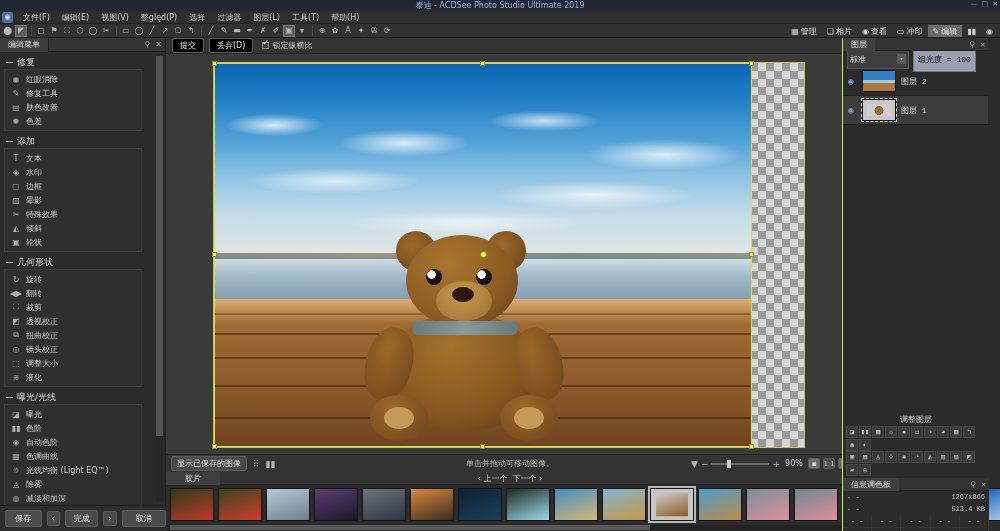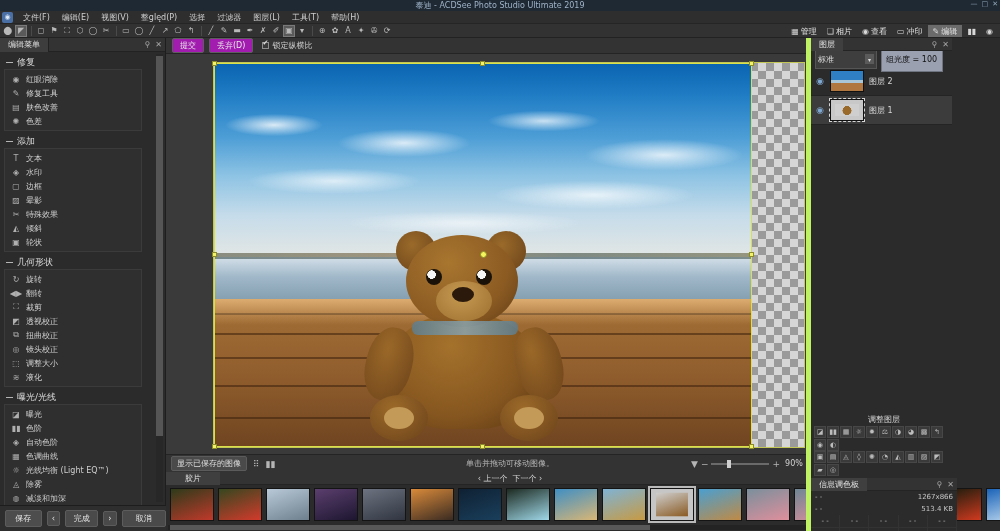--- a/index.html
+++ b/index.html
@@ -89,21 +89,21 @@
   }
   .btn.save { width:38px; background:#4d4d4d; }
   .btn.arrow { width:14px; }
   .btn.done { width:34px; }
   .btn.cancel { width:46px; }
 
   
   #canvasarea { position:absolute; left:166px; top:38px; width:688px; height:434px; background:#3a3a3a; }
   #canvastoolbar { position:absolute; left:0; top:0; width:688px; height:16px; background:#333;
      border-bottom:1px solid #242424; display:flex; align-items:center; gap:5px; padding-left:6px; }
-  .cbtn { background:#a21caf; border:1px solid #5e5e5e; color:#e6e6e6; font-size:8px; padding:1px 7px; border-radius:2px;}
+  .cbtn { background:#000000; border:1px solid #5e5e5e; color:#e6e6e6; font-size:8px; padding:1px 7px; border-radius:2px;}
   .chk { display:flex; align-items:center; gap:3px; font-size:8px; color:#cfcfcf; margin-left:4px;}
   .chkbox { width:7px; height:7px; border:1px solid #8f8f8f; background:#3a3a3a; position:relative; }
   .chkbox:after { content:"✔"; position:absolute; left:-1px; top:-4px; font-size:7px; color:#ddd; }
 
   #stage { position:absolute; left:0; top:16px; width:688px; height:400px; background:#3a3a3a; }
   #imgwrap { position:absolute; left:48px; top:9px; width:590px; height:384px; }
 
   
   #checker {
     position:absolute; left:0; top:0; width:590px; height:384px;
@@ -201,22 +201,22 @@
   #fsclose { position:absolute; right:4px; font-size:8px; color:#a8a8a8; }
   #fsthumbs { position:absolute; left:0; top:13px; width:688px; height:39px; display:flex; align-items:center; gap:4px; padding-left:4px;}
   .thumb { width:44px; height:33px; border:1px solid #141414; position:relative; overflow:hidden; flex:0 0 44px;}
   .thumb.sel { outline:2px solid #b9b9b9; background:#c6c6c6; }
   .thumb.sel .inner { transform:scale(.76); }
   .inner { position:absolute; left:0; top:0; width:100%; height:100%; }
   #fsscroll { position:absolute; left:2px; bottom:1px; width:684px; height:5px; background:#232323; }
   #fsscroll .th { position:absolute; left:2px; top:0; width:480px; height:5px; background:#585858; }
 
   
-  #rightpanel { position:absolute; left:806px; top:38px; width:146px; height:493px; background:#2b2b2b;
-     border-left:5px solid #bef264; }
+  #rightpanel { position:absolute; left:842px; top:38px; width:146px; height:493px; background:#2b2b2b;
+     border-left:1px solid #bef264;font-family:Liberation Mono, monospace; }
   .rphdr { height:13px; background:#333; display:flex; align-items:center; position:relative; border-bottom:1px solid #242424;}
   .rphdr .tab { background:#3f3f3f; height:13px; padding:0 8px; display:flex; align-items:center; font-size:8px; color:#e0e0e0;}
   #blendrow { height:16px; display:flex; align-items:center; gap:4px; padding:2px 4px; }
   .combo { width:62px; height:20px; background:#3e3e3e; border:1px solid #555; display:flex; align-items:center;
      justify-content:space-between; padding:0 2px; font-size:8px; color:#dcdcdc;}
   .combo .arr { width:9px;height:10px;background:#5a5a5a; display:flex;align-items:center;justify-content:center;font-size:6px;}
   .opac { height:25px; background:#9aa0b0; color:#111; font-size:8px; display:flex; align-items:center;
       padding:0 4px; border:1px solid #6e7480; min-width:62px; }
   .layerrow { height:29px; display:flex; align-items:center; gap:5px; padding-left:5px; border-bottom:1px solid #242424;}
   .layerrow.sel { background:#3c3c3c; }

